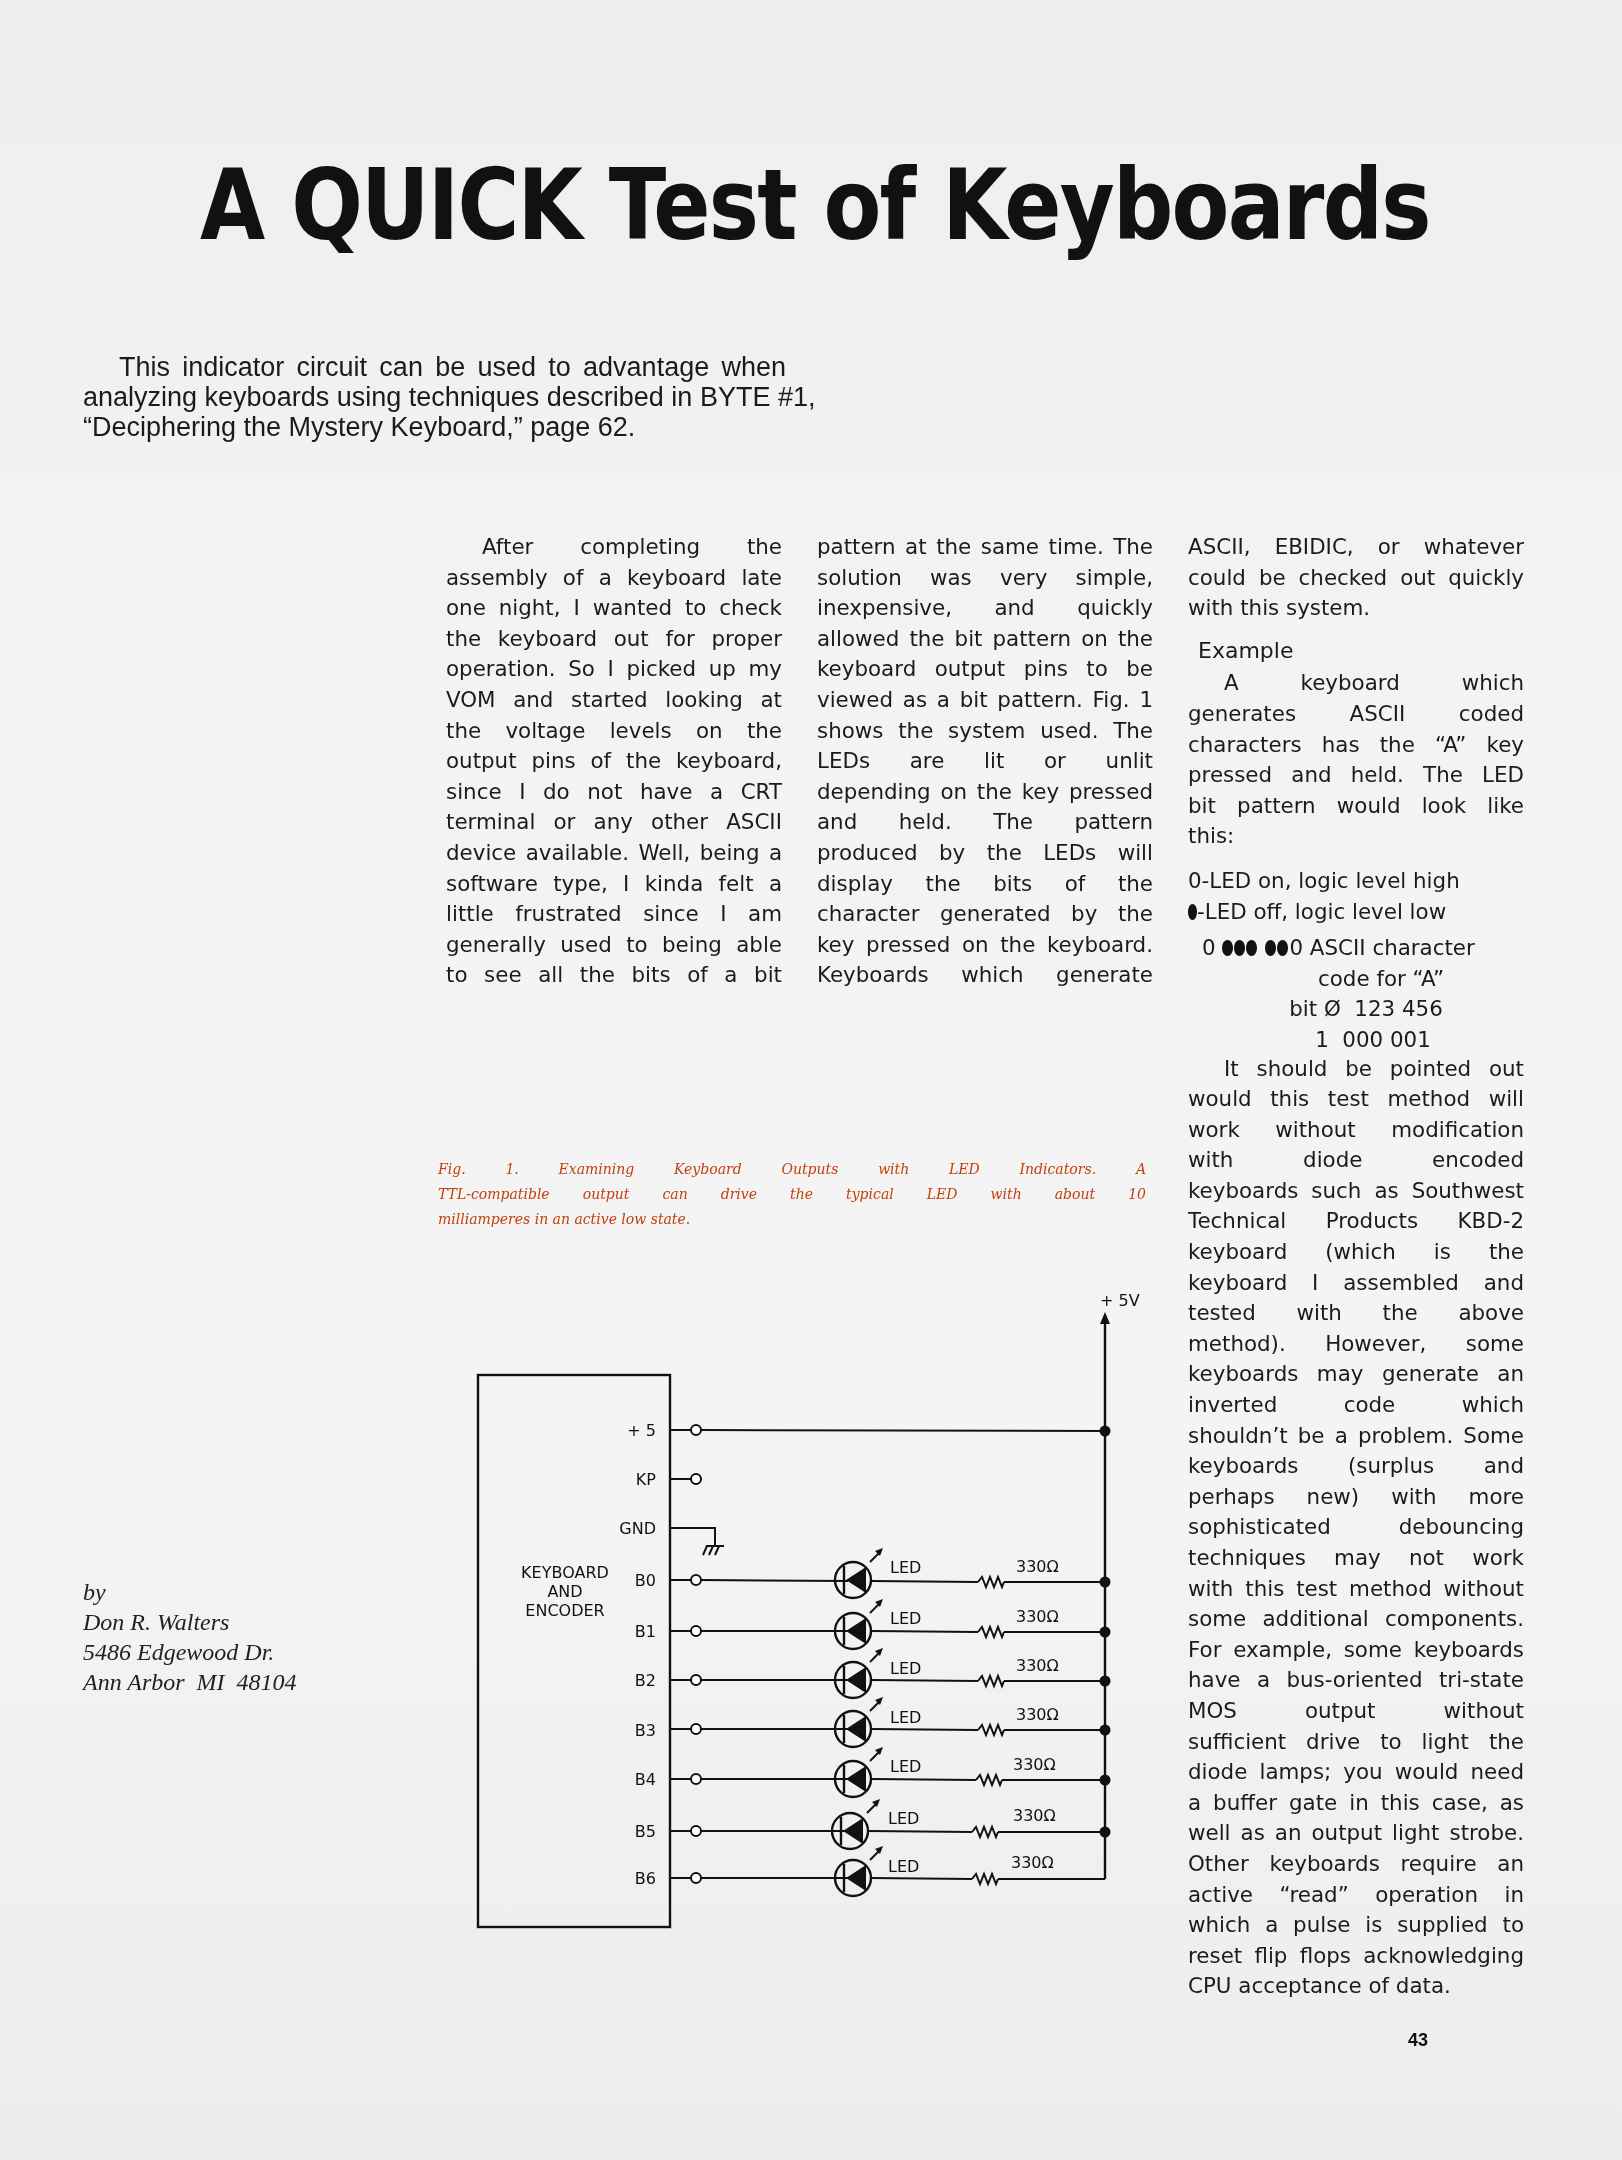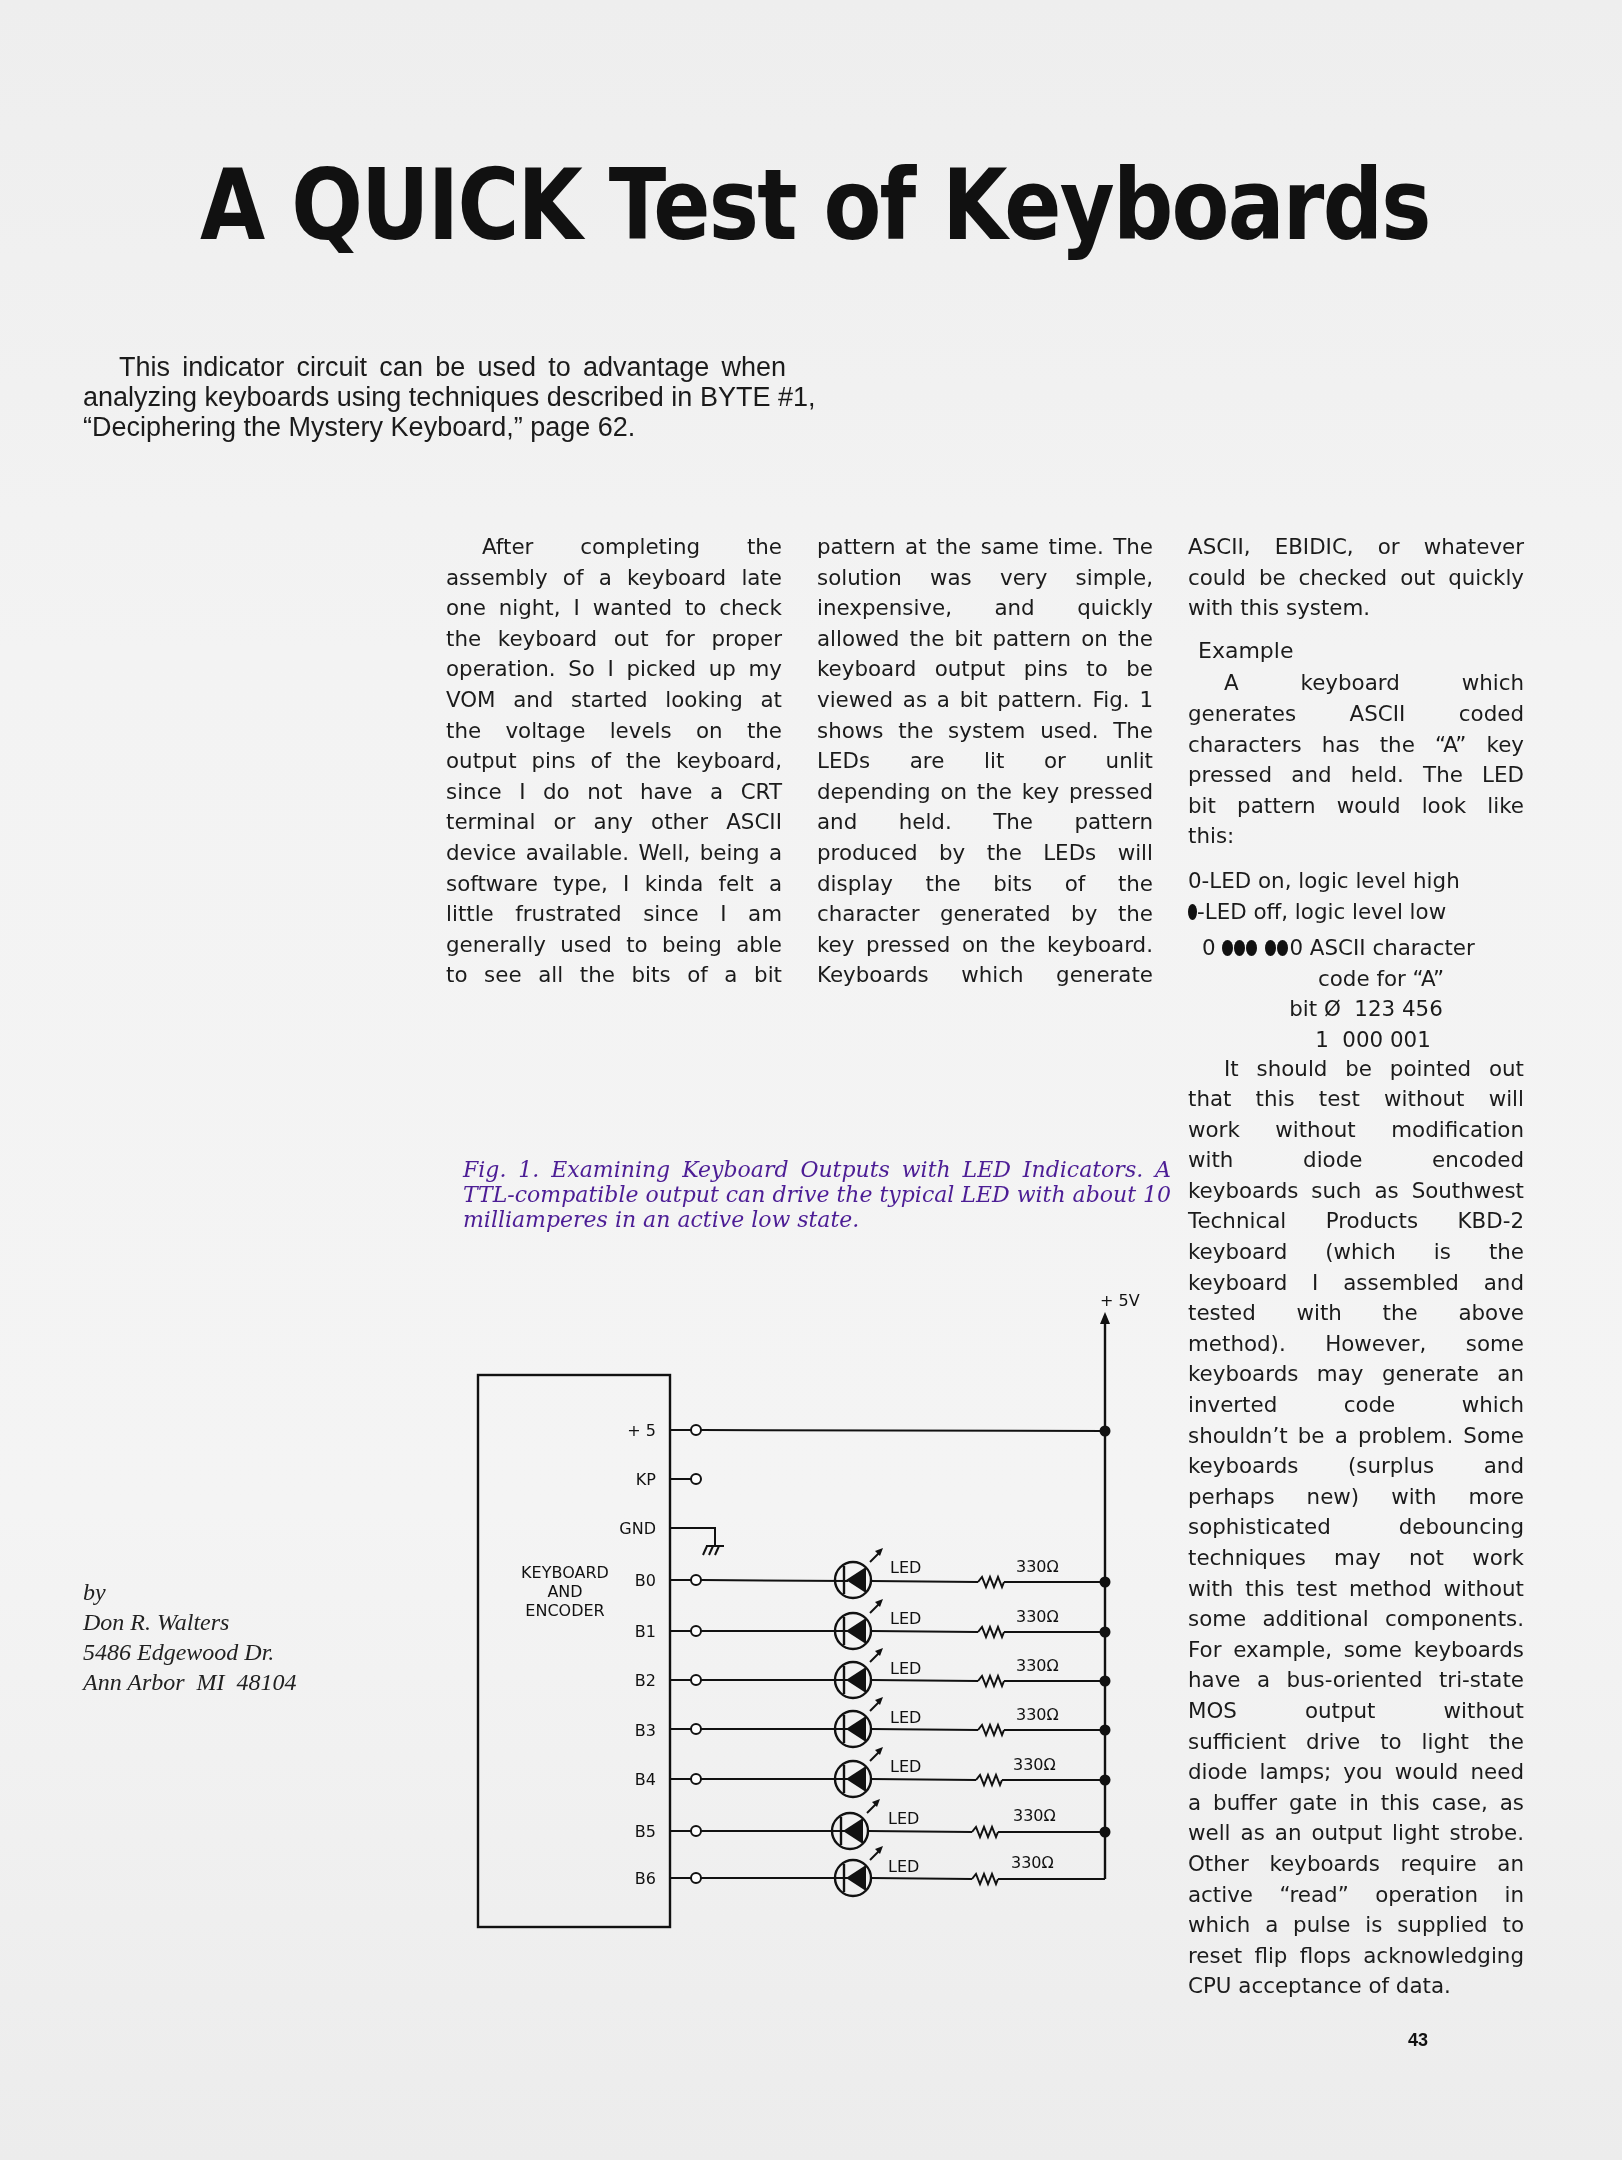--- a/index.html
+++ b/index.html
@@ -10,21 +10,21 @@
   .col{position:absolute;top:532px;width:336px;font-family:"DejaVu Sans",sans-serif;font-size:21.4px;line-height:30.6px;color:#1b1b1b;}
   .col .line{display:block;text-align:justify;text-align-last:justify;white-space:nowrap;}
   .col .line.l{text-align-last:left;}
   .col .line.c{text-align:center;text-align-last:center;}
   .col1{left:446px;}
   .col2{left:817px;}
   .col3{left:1188px;}
   .heading{font-size:22px;margin:12px 0 2px 10px;}
   .legend{margin-top:14px;}
   .code{margin-top:6px;}
-  .caption{position:absolute;left:438px;top:1157px;width:708px;font-family:"DejaVu Serif",serif;font-style:italic;font-size:22px;line-height:25px;color:#4c1d95;margin-left:25px;}
+  .caption{position:absolute;left:438px;top:1157px;width:708px;font-family:"DejaVu Serif",serif;font-style:italic;font-size:14px;line-height:25px;color:#c2410c;}
   .caption .line{display:block;text-align:justify;text-align-last:justify;white-space:nowrap;}
   .caption .line.l{text-align-last:left;}
   .diagram{position:absolute;left:460px;top:1270px;width:700px;height:680px;}
   .diagram text{font-family:"DejaVu Sans",sans-serif;fill:#111;}
   .byline{position:absolute;left:83px;top:1577px;font-family:"Liberation Serif",serif;font-style:italic;font-size:24px;line-height:30px;color:#222;}
   .byline div{white-space:nowrap;}
   .pagenum{position:absolute;left:1408px;top:2030px;font-family:"Liberation Sans",sans-serif;font-weight:bold;font-size:18px;color:#111;}
   .dot{display:inline-block;width:11px;height:16px;border-radius:50%;background:#111;vertical-align:-1px;margin-right:1px;}
 </style>
 </head>
@@ -90,21 +90,21 @@
     <div>0-LED on, logic level high</div>
     <div><span class="dot" style="width:9px;margin-right:0"></span><span>-LED off, logic level low</span></div>
   </div>
   <div class="code" style="padding-left:14px;">
     <div style="white-space:nowrap;"><span>0 </span><span class="dot"></span><span class="dot"></span><span class="dot"></span><span style="display:inline-block;width:7px"></span><span class="dot"></span><span class="dot"></span><span>0 ASCII character</span></div>
   </div>
   <span class="line c" style="padding-left:50px;white-space:pre;">code for “A”</span>
   <span class="line c" style="padding-left:20px;white-space:pre;">bit Ø  123 456</span>
   <span class="line c" style="padding-left:34px;white-space:pre;margin-bottom:-2px;">1  000 001</span>
   <span class="line" style="padding-left:36px">It should be pointed out</span>
-  <span class="line">that this test without will</span>
+  <span class="line">would this test method will</span>
   <span class="line">work without modification</span>
   <span class="line">with diode encoded</span>
   <span class="line">keyboards such as Southwest</span>
   <span class="line">Technical Products KBD-2</span>
   <span class="line">keyboard (which is the</span>
   <span class="line">keyboard I assembled and</span>
   <span class="line">tested with the above</span>
   <span class="line">method). However, some</span>
   <span class="line">keyboards may generate an</span>
   <span class="line">inverted code which</span>

